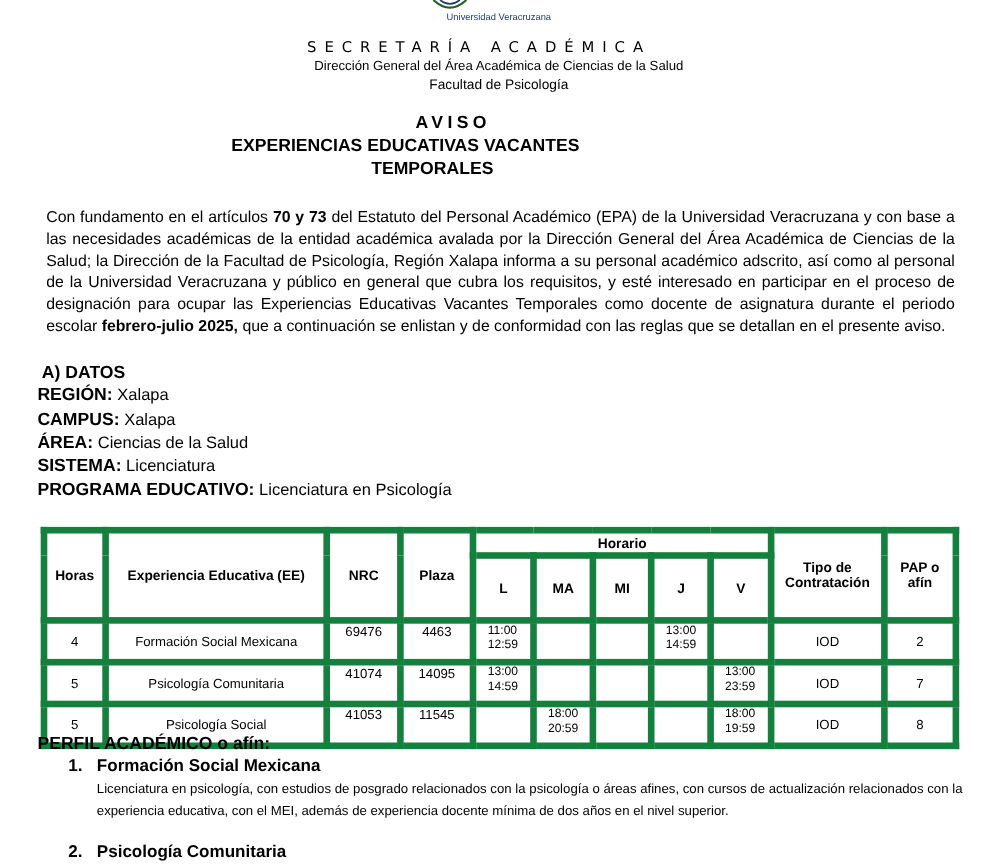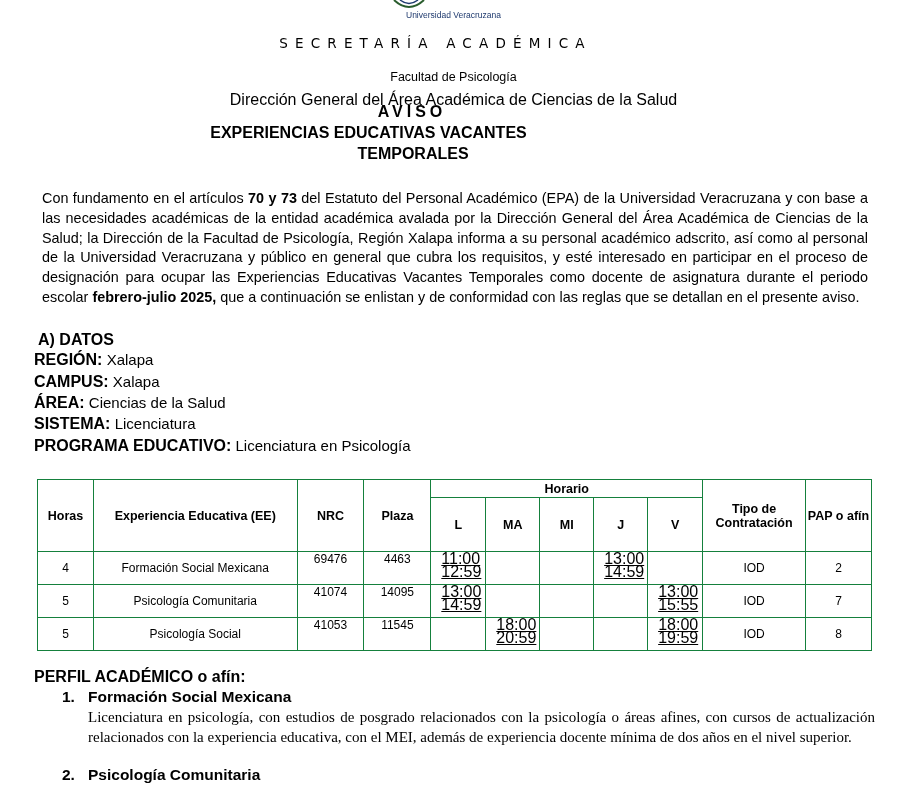--- a/index.html
+++ b/index.html
@@ -3,49 +3,49 @@
   <meta charset="utf-8">
   <style>
     html, body { margin: 0; padding: 0; background: #ffffff; }
     body {
       width: 907px; height: 788px; overflow: hidden; position: relative;
       font-family: "Liberation Sans", sans-serif; color: #000;
     }
     .logo { position: absolute; left: 392px; top: 0; width: 34px; height: 10px; }
     .univ-name { position: absolute; top: 10px; left: 0; width: 907px; text-align: center; font-size: 8.5px; color: #1f3a6e; }
     .sec { position: absolute; top: 35px; left: 0; width: 871px; text-align: center; font-size: 13.5px; letter-spacing: 7.2px; font-family: "DejaVu Sans", sans-serif; }
-    .dir { position: absolute; top: 53px; left: 0; width: 907px; text-align: center; font-size: 16px; margin-top: 38px; }
+    .dir { position: absolute; top: 53px; left: 0; width: 907px; text-align: center; font-size: 12px; }
     .fac { position: absolute; top: 70px; left: 0; width: 907px; text-align: center; font-size: 12.5px; }
     .aviso { position: absolute; top: 103px; left: 0; width: 824px; text-align: center; font-weight: bold; font-size: 16px; letter-spacing: 4px; }
     .title1 { position: absolute; top: 124px; left: 0; width: 737px; text-align: center; font-weight: bold; font-size: 16px; }
-    .title2 { position: absolute; top: 145px; left: 0; width: 786px; text-align: center; font-weight: bold; font-size: 16px; padding-left: 20px; }
+    .title2 { position: absolute; top: 145px; left: 0; width: 786px; text-align: center; font-weight: bold; font-size: 16px; }
 
     .intro { position: absolute; top: 189px; left: 42px; width: 826px; font-size: 14.4px; line-height: 19.8px; text-align: justify; text-align-last: left; }
     .intro b { font-weight: bold; }
 
     .datos-h { position: absolute; top: 331px; left: 38px; font-weight: bold; font-size: 16px; }
     .field { position: absolute; left: 34px; font-size: 15px; }
     .field .k { font-weight: bold; font-size: 16px; }
 
     table.ee {
       position: absolute; top: 479px; left: 37px; width: 835px;
       border-collapse: collapse; font-size: 12px;
     }
-    table.ee th, table.ee td { border: 1px solid #15803d; text-align: center; padding: 0; }
+    table.ee th, table.ee td { border: 6px solid #15803d; text-align: center; padding: 0; }
     table.ee th { font-weight: bold; font-size: 12.5px; }
-    table.ee td.time { text-align: left; padding-left: 10px; font-size: 16px; line-height: 13px; vertical-align: top; text-decoration: underline; }
+    table.ee td.time { text-align: left; padding-left: 10px; font-size: 11px; line-height: 13px; vertical-align: top; }
     table.ee td.num { vertical-align: top; font-size: 12px; }
     .hdr-row1 th { height: 17px; }
     .hdr-row2 th { height: 53px; }
     .drow td { height: 32px; }
 
     .perfil-h { position: absolute; top: 668px; left: 34px; font-weight: bold; font-size: 16px; }
     .item-h { position: absolute; left: 62px; font-weight: bold; font-size: 15.5px; }
     .item-h .n { display: inline-block; width: 26px; }
-    .item-body { position: absolute; left: 88px; width: 787px; font-size: 15px; line-height: 19.5px; text-align: justify; text-align-last: left; font-family: Liberation Serif, serif; }
+    .item-body { position: absolute; left: 88px; width: 787px; font-size: 12px; line-height: 19.5px; text-align: justify; text-align-last: left; }
   </style>
 </head>
 <body>
 
 <svg class="logo" viewBox="0 0 34 10">
   <path d="M2 0 Q17 14 32 0" fill="none" stroke="#2a5d2e" stroke-width="2"></path>
   <path d="M8 0 Q17 7 26 0" fill="none" stroke="#1f3a6e" stroke-width="1.5"></path>
 </svg>
 <div class="univ-name">Universidad Veracruzana</div>
 <div class="sec">SECRETARÍA ACADÉMICA</div>
@@ -142,21 +142,21 @@
     <td class="time">
           <div></div>
           <div></div>
         </td>
     <td class="time">
           <div></div>
           <div></div>
         </td>
     <td class="time">
           <div>13:00</div>
-          <div>15:55</div>
+          <div>23:59</div>
         </td>
     <td>IOD</td>
     <td>7</td>
   </tr>
 
   <tr class="drow">
     <td>5</td>
     <td>Psicología Social</td>
     <td class="num">41053</td>
     <td class="num">11545</td>

